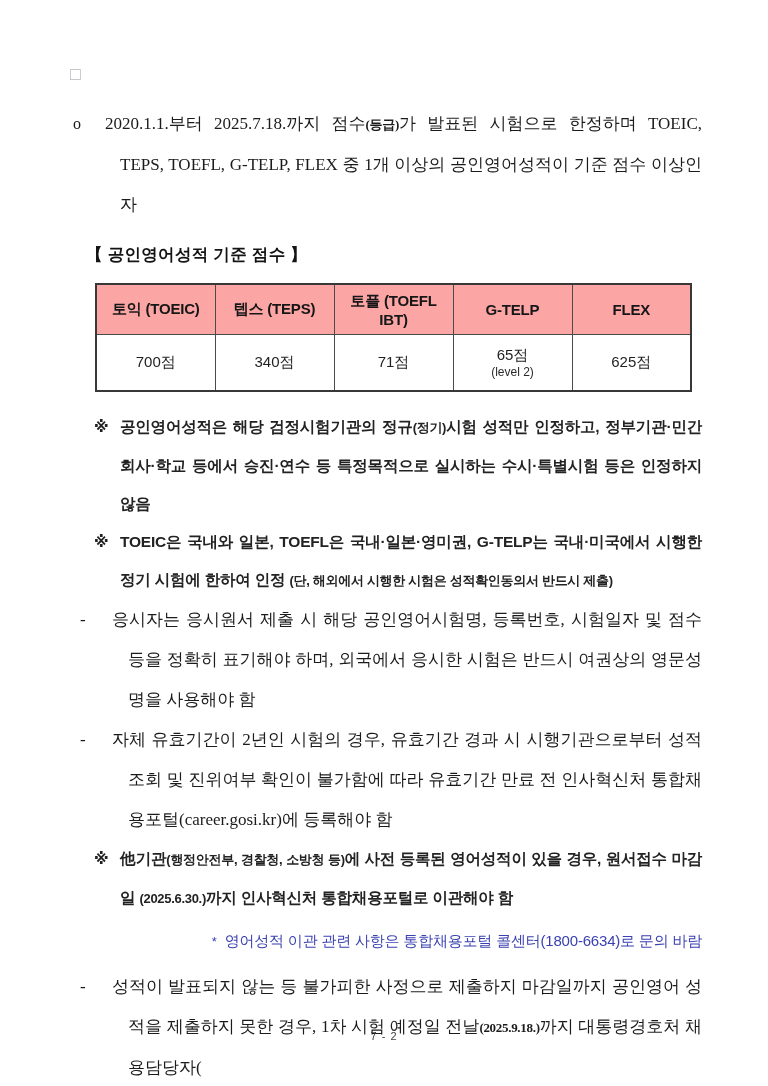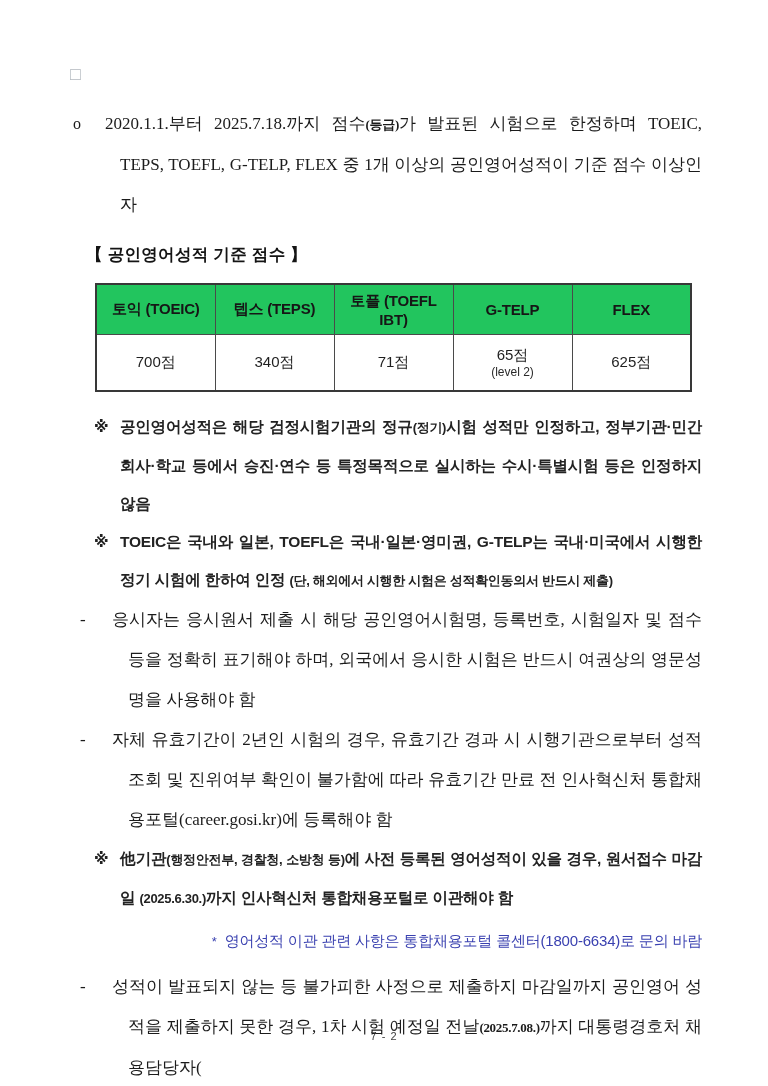--- a/index.html
+++ b/index.html
@@ -40,21 +40,21 @@
 
   
   table.score{
     margin:10px 0 0 25px;width:597px;border-collapse:collapse;
     font-family:"Liberation Sans","DejaVu Sans",sans-serif;
     table-layout:fixed;
   }
   table.score, table.score th, table.score td{border:1px solid #4a4a4a;}
   table.score{border:2px solid #383838;}
   table.score th{
-    background:#22c55e;height:47px;font-size:15px;font-weight:600;
+    background:#fca5a5;height:47px;font-size:15px;font-weight:600;
     color:#161616;text-align:center;letter-spacing:-.2px;
   }
   table.score td{
     height:53px;font-size:15px;color:#1f1f1f;text-align:center;vertical-align:middle;
   }
   td .cell-sub{display:block;font-size:12px;line-height:15px;color:#2a2a2a;margin-top:1px;}
   td .cell-main{display:block;line-height:18px;}
 
   
   .note{
@@ -146,18 +146,18 @@
 
   <div class="note">
     <span class="marker">※</span><span>他기관</span><span class="small-run">(행정안전부, 경찰청, 소방청 등)</span><span>에 사전 등록된 영어성적이 있을 경우, 원서접수 마감일 </span><span class="small-run">(2025.6.30.)</span><span>까지 인사혁신처 통합채용포털로 이관해야 함</span>
   </div>
 
   <div class="blue-note" id="blueNote" style="color: rgb(58, 65, 176);">
     <span class="marker">*</span><span>영어성적 이관 관련 사항은 통합채용포털 콜센터(1800-6634)로 문의 바람</span>
   </div>
 
   <div class="para p-dash mt10">
-    <span class="marker">-</span><span>성적이 발표되지 않는 등 불가피한 사정으로 제출하지 마감일까지 공인영어 성적을 제출하지 못한 경우, 1차 시험 예정일 전날</span><span class="small-run">(2025.7.08.)</span><span>까지 대통령경호처 채용담당자(</span>
+    <span class="marker">-</span><span>성적이 발표되지 않는 등 불가피한 사정으로 제출하지 마감일까지 공인영어 성적을 제출하지 못한 경우, 1차 시험 예정일 전날</span><span class="small-run">(2025.9.18.)</span><span>까지 대통령경호처 채용담당자(</span>
   </div>
 
 </div>
 
 <div class="footer">7 - 2</div>
 
 </body></html>

